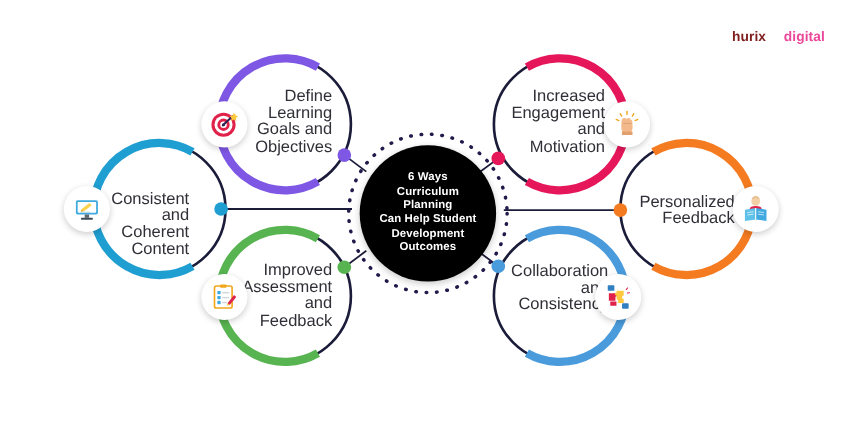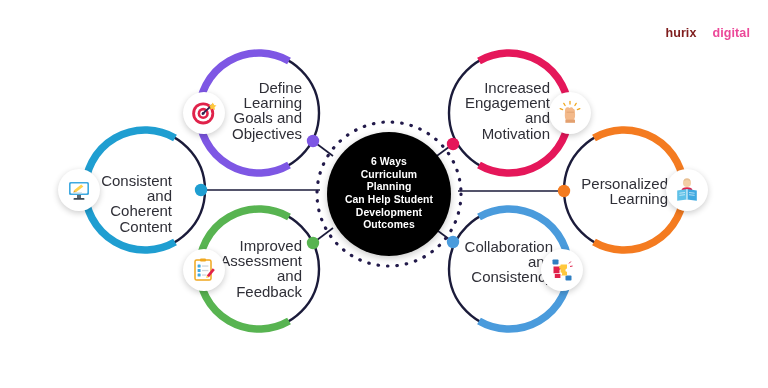--- a/index.html
+++ b/index.html
@@ -158,21 +158,21 @@
 <div class="node-label" style="left:450px;top:80px;width:100px;">Increased
 Engagement
 and
 Motivation</div>
 
 <div class="node-label" style="left:447px;top:239px;width:106px;">Collaboration
 and
 Consistency</div>
 
 <div class="node-label" style="left:570px;top:176px;width:98px;">Personalized
-Learning</div>
+Feedback</div>
 
 <div class="icon-bubble" style="left:58px;top:169px;">
   <svg width="26" height="26" viewBox="0 0 26 26">
     <rect x="3" y="5" width="20" height="13" rx="1.6" fill="#3fa9e0"></rect>
     <rect x="4.6" y="6.6" width="16.8" height="9.8" rx="0.8" fill="#ffffff"></rect>
     <rect x="11" y="18" width="4" height="3" fill="#5b6670"></rect>
     <rect x="7.5" y="21" width="11" height="1.8" rx="0.9" fill="#3c4a55"></rect>
     <path d="M8 13.2 L15.2 7.6 L17.4 9.6 L10.3 15.1 Z" fill="#ffd24d"></path>
     <path d="M8 13.2 L10.3 15.1 L7.4 15.8 Z" fill="#f0a71e"></path>
     <rect x="7" y="15.4" width="9" height="1.1" fill="#bcd9e8"></rect>

